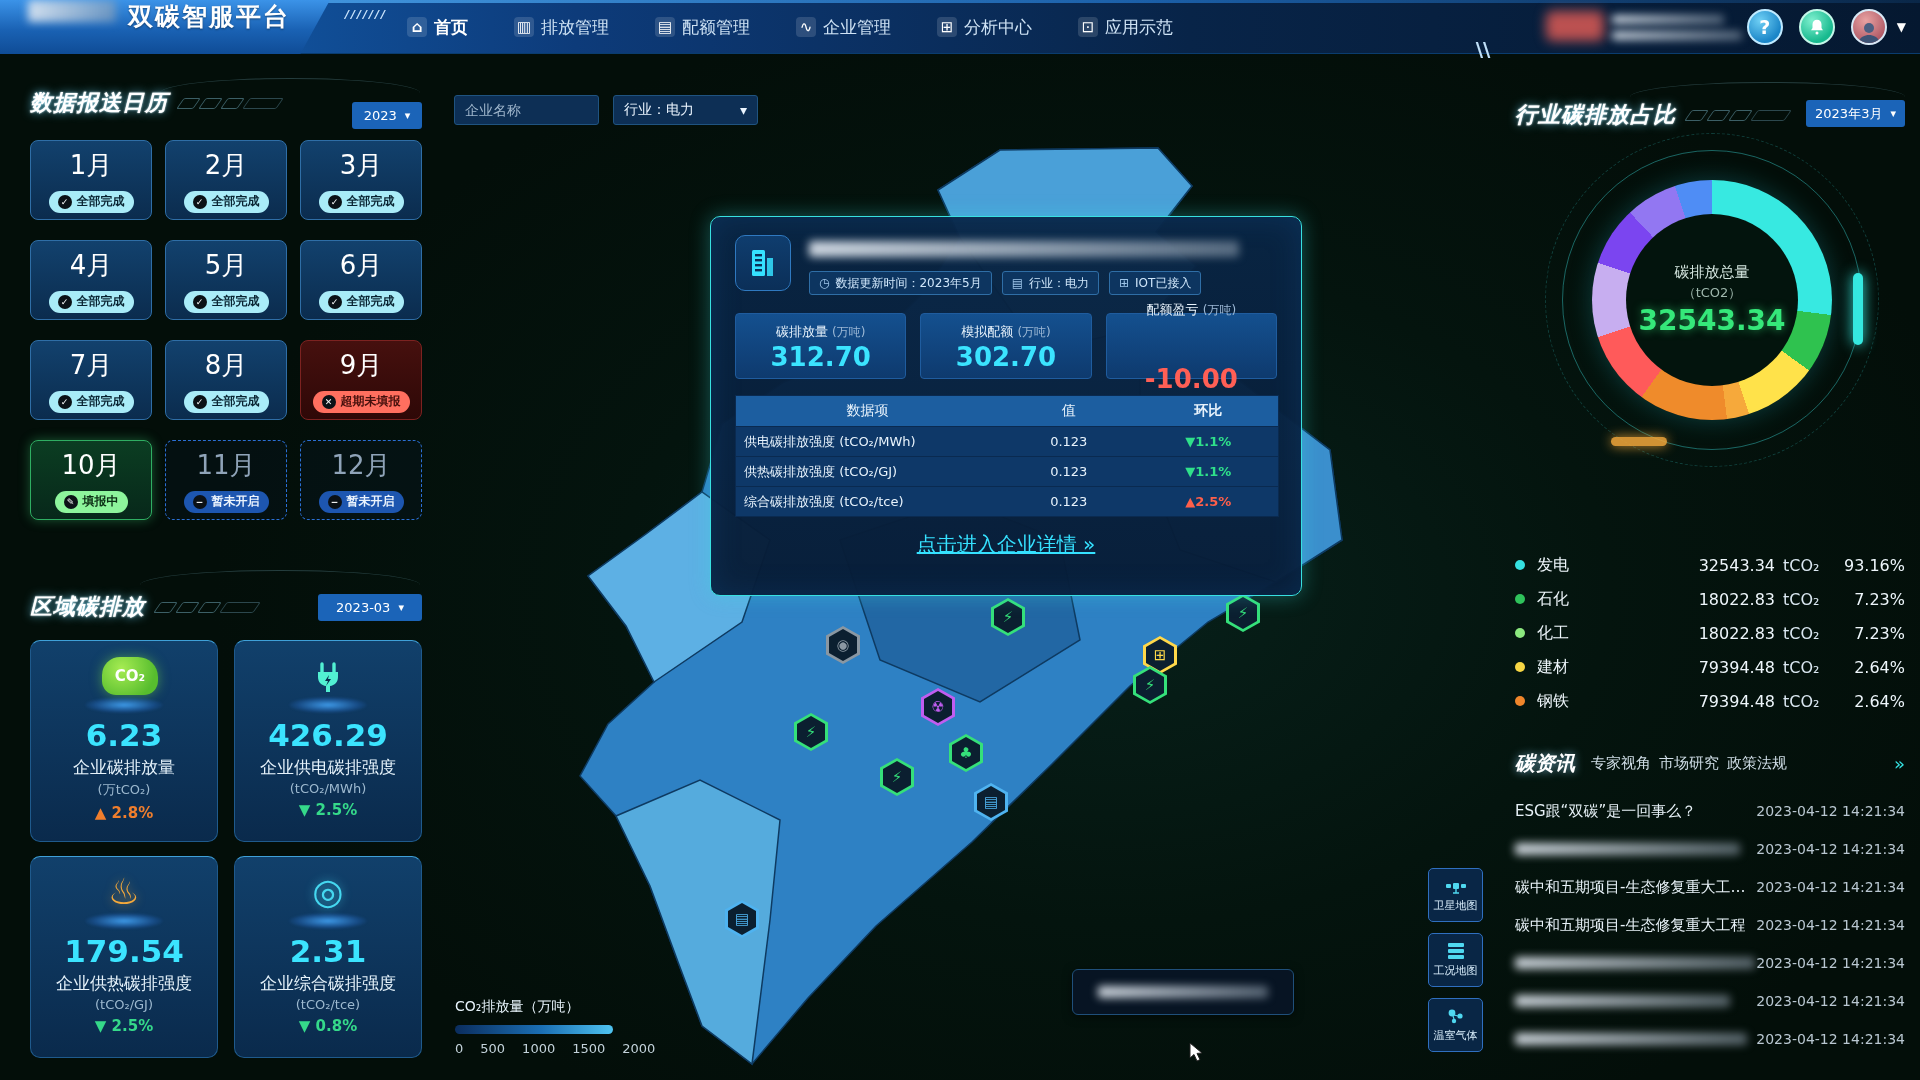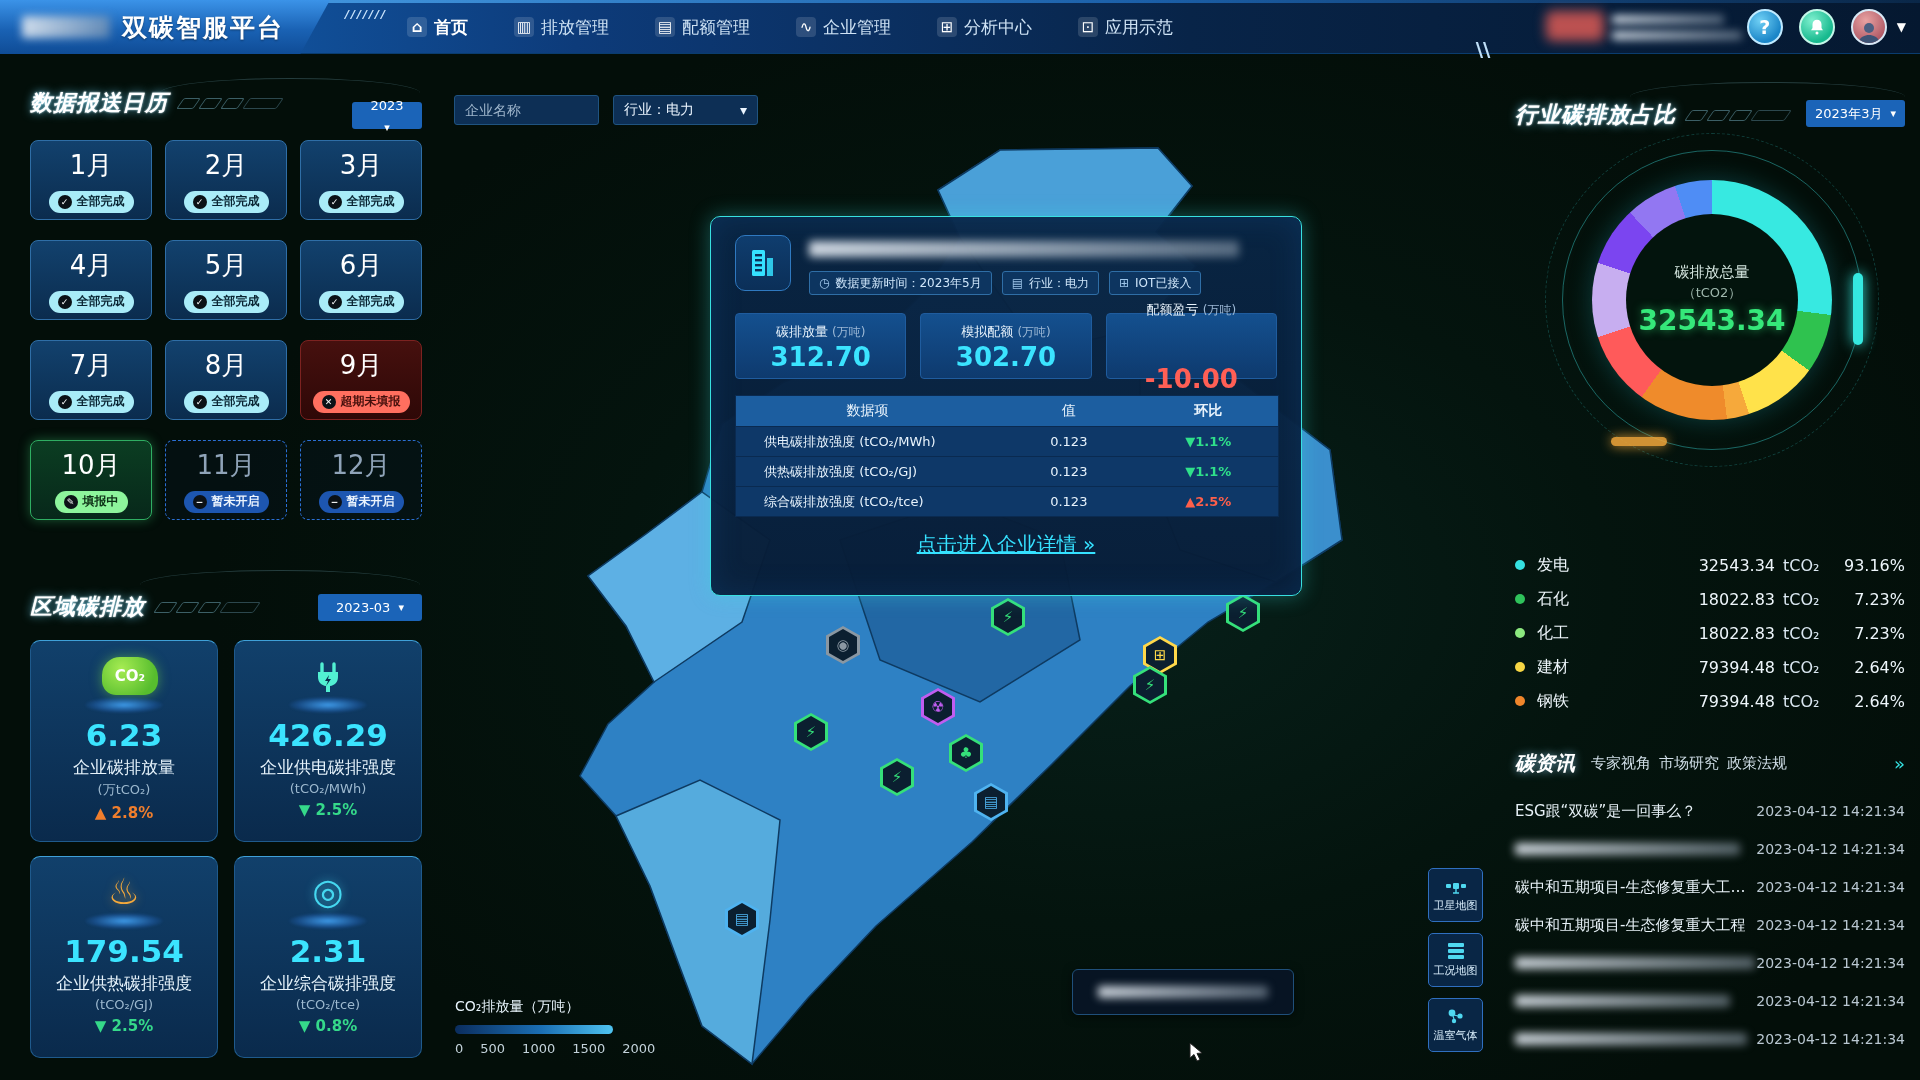--- a/index.html
+++ b/index.html
@@ -6,21 +6,21 @@
   *{box-sizing:border-box;font-family:"DejaVu Sans","Liberation Sans",sans-serif;}
   #stage{position:relative;width:1920px;height:1080px;overflow:hidden;
     background:radial-gradient(900px 600px at 58% 55%, #07201a 0%, #04140e 55%, #030e09 100%);}
   
   .navbar{position:absolute;left:0;top:0;width:1920px;height:54px;
     background:linear-gradient(90deg,#1464b8 0%,#0d3b7a 30%,#082448 62%,#051830 100%);
     border-bottom:1px solid #0a3c6e;}
   .navbar::before{content:"";position:absolute;left:0;top:0;width:100%;height:3px;background:linear-gradient(90deg,#4fa8f0,#1b5fa8 60%,#0a2748);}
   .logo-zone{position:absolute;left:0;top:0;width:330px;height:54px;
     background:linear-gradient(180deg,#3b93e8 0%,#1a62b4 55%,#0f4c96 100%);
-    clip-path:polygon(0 0,100% 0,91% 100%,0 100%);display:flex;align-items:center;padding-left:22px;gap:12px;}
+    clip-path:polygon(0 0,100% 0,91% 100%,0 100%);display:flex;padding-left:28px;gap:12px;}
   .brand{font-size:25px;font-weight:800;color:#fff;letter-spacing:2px;text-shadow:0 1px 2px rgba(0,0,0,.4);white-space:nowrap;}
   .blurbar{background:linear-gradient(90deg,rgba(225,232,240,.9),rgba(150,165,180,.55));filter:blur(4px);border-radius:3px;}
   .logo-blur{width:88px;height:22px;}
   .slashes{position:absolute;left:345px;top:8px;color:#cfe8ff;font-weight:800;font-style:italic;font-size:11px;letter-spacing:2px;}
   .nav-menu{position:absolute;left:407px;top:0;height:54px;display:flex;align-items:center;gap:46px;}
   .nav-item{display:flex;align-items:center;gap:7px;font-size:17px;color:#cfe3f5;cursor:pointer;}
   .nav-item.active{color:#fff;font-weight:700;}
   .nav-ico{font-size:15px;color:#fff;background:rgba(255,255,255,.14);border-radius:4px;width:20px;height:20px;display:flex;align-items:center;justify-content:center;}
   .nav-right{position:absolute;right:14px;top:0;height:54px;display:flex;align-items:center;gap:16px;}
   .stamp{position:relative;width:185px;height:40px;}
@@ -110,21 +110,21 @@
   .stats{display:flex;gap:14px;margin-top:18px;}
   .stat{width:172px;height:66px;border-radius:4px;background:linear-gradient(180deg,#14508f,#0e3a6e);border:1px solid #1f5c9e;
     display:flex;flex-direction:column;align-items:center;justify-content:center;gap:3px;}
   .stat .sl{font-size:13px;color:#e8f3fc;}
   .stat .sl em{font-style:normal;color:#9db9d6;font-size:12px;}
   .stat .sv{font-size:26px;font-weight:800;color:#3be4ff;line-height:1;}
   .stat .sv.neg{color:#ff5f55;margin-top:44px;}
   .ptable{margin-top:16px;width:544px;border:1px solid #0a2a50;}
   .ptr{display:flex;height:30px;align-items:center;border-top:1px solid #0a2a50;background:#0e3868;font-size:13px;color:#e8f3fc;}
   .ptr.ph{background:#1c5ea0;font-size:14px;border-top:none;}
-  .c1{width:264px;padding-left:28px;} .ph .c1{text-align:center;padding-left:0;}
+  .c1{width:264px;padding-left:8px;} .ph .c1{text-align:center;padding-left:0;}
   .c2{width:140px;text-align:center;} .c3{width:140px;text-align:center;font-weight:700;}
   .t-down{color:#2fe08a;} .t-up{color:#ff5f4a;}
   .pop-link{margin-top:14px;text-align:center;font-size:20px;color:#35e1ff;cursor:pointer;text-decoration:underline;}
   .donut-wrap{position:absolute;left:1515px;top:145px;width:390px;height:400px;}
   .ring-deco{position:absolute;left:47px;top:5px;width:300px;height:300px;border-radius:50%;border:1px solid rgba(61,229,229,.4);}
   .ring-deco2{position:absolute;left:30px;top:-12px;width:334px;height:334px;border-radius:50%;border:1px dashed rgba(61,229,229,.22);}
   #industry-donut{position:absolute;left:77px;top:35px;width:240px;height:240px;border-radius:50%;
     box-shadow:0 0 24px rgba(40,200,220,.25);}
   .donut-hole{position:absolute;left:34px;top:34px;width:172px;height:172px;border-radius:50%;background:#03140d;
     display:flex;flex-direction:column;align-items:center;justify-content:center;gap:2px;}
@@ -214,21 +214,21 @@
   <div class="arc hdr-arc"></div>
   <div style="position:absolute;left:30px;top:88px;display:flex;align-items:center;justify-content:space-between;">
     <span class="ptitle">数据报送日历</span>
     <span class="deco">
         <i></i>
         <i></i>
         <i></i>
         <i></i>
       </span>
   </div>
-  <div class="dd" style="position:absolute;left:352px;top:102px;width:70px;flex-direction:column;">
+  <div class="dd" style="position:absolute;left:352px;top:102px;width:70px;">
     <span>2023</span>
       <span class="chev">▾</span>
   </div>
   <div class="cal-grid">
     <div class="mc done">
         <span class="ml">1月</span>
         <span class="badge">
           <span class="bi">✓</span>
           <span>全部完成</span>
         </span>

